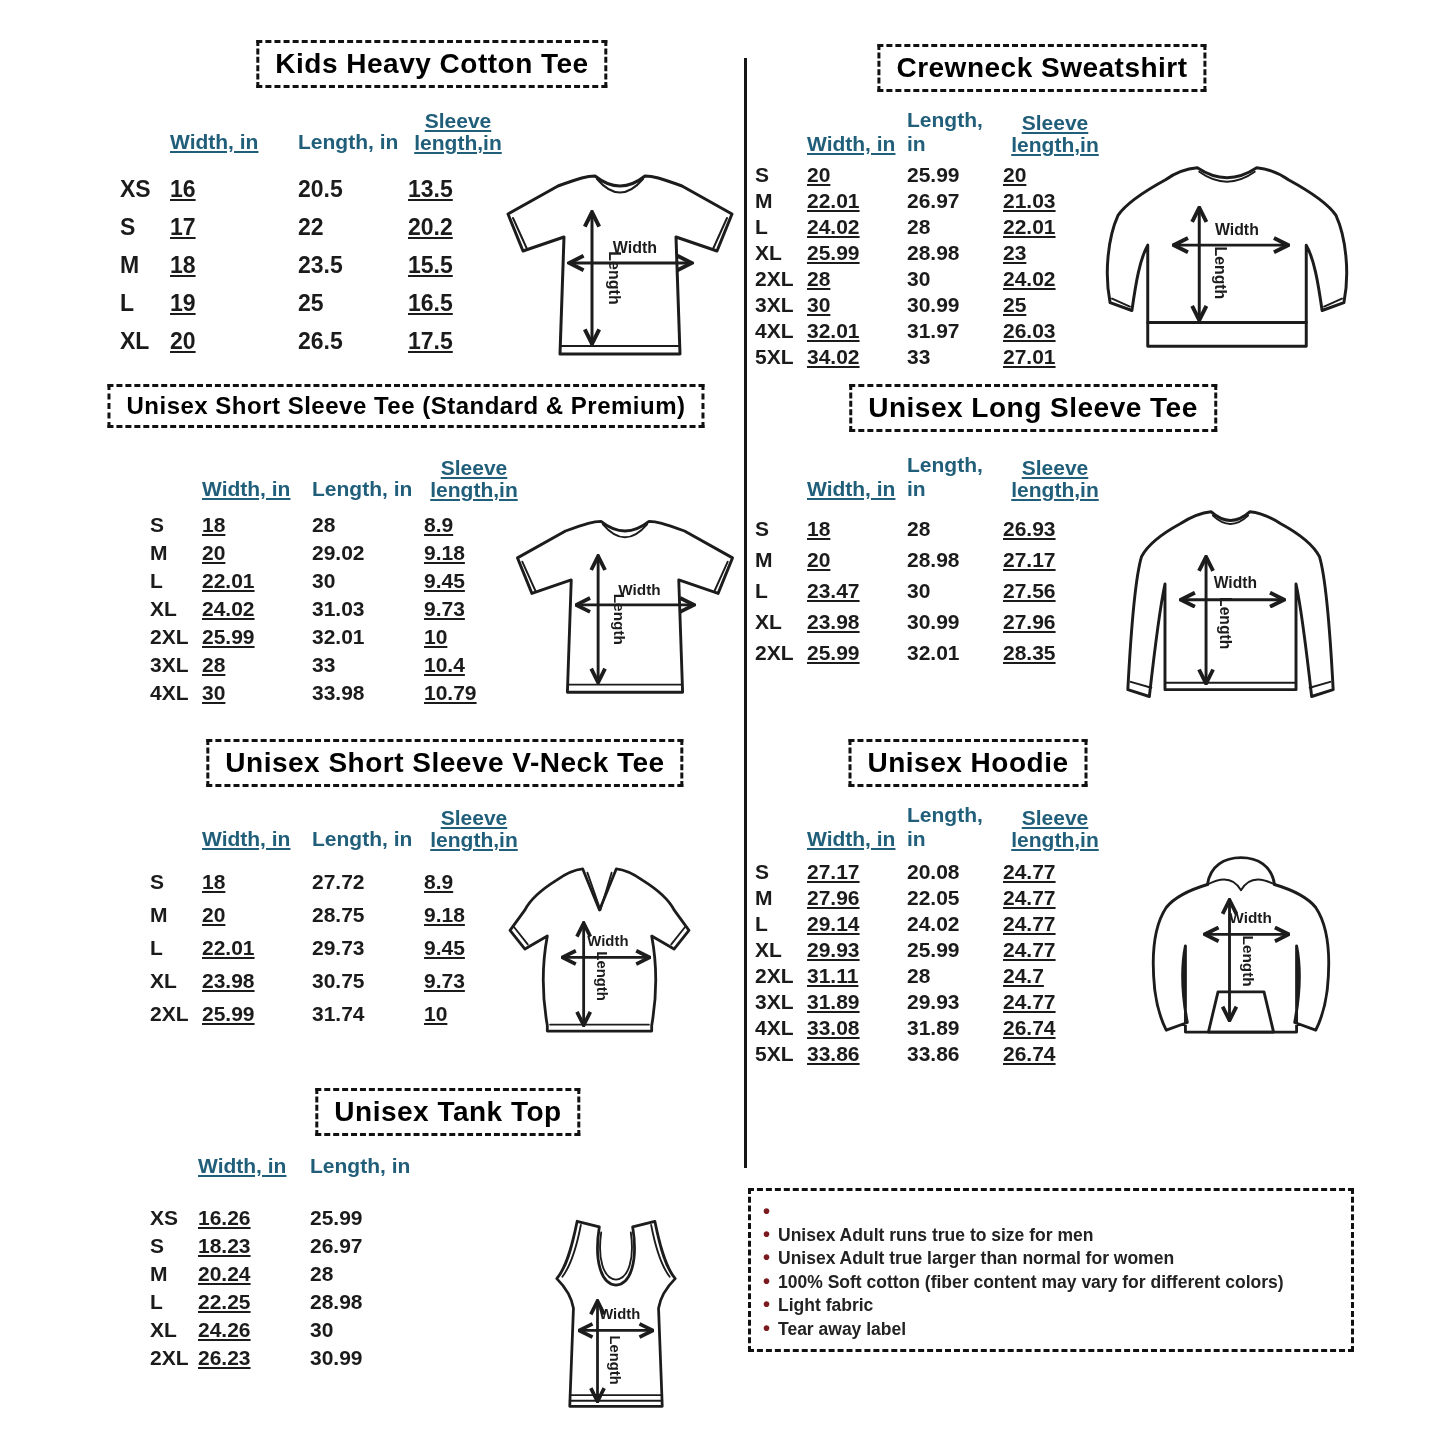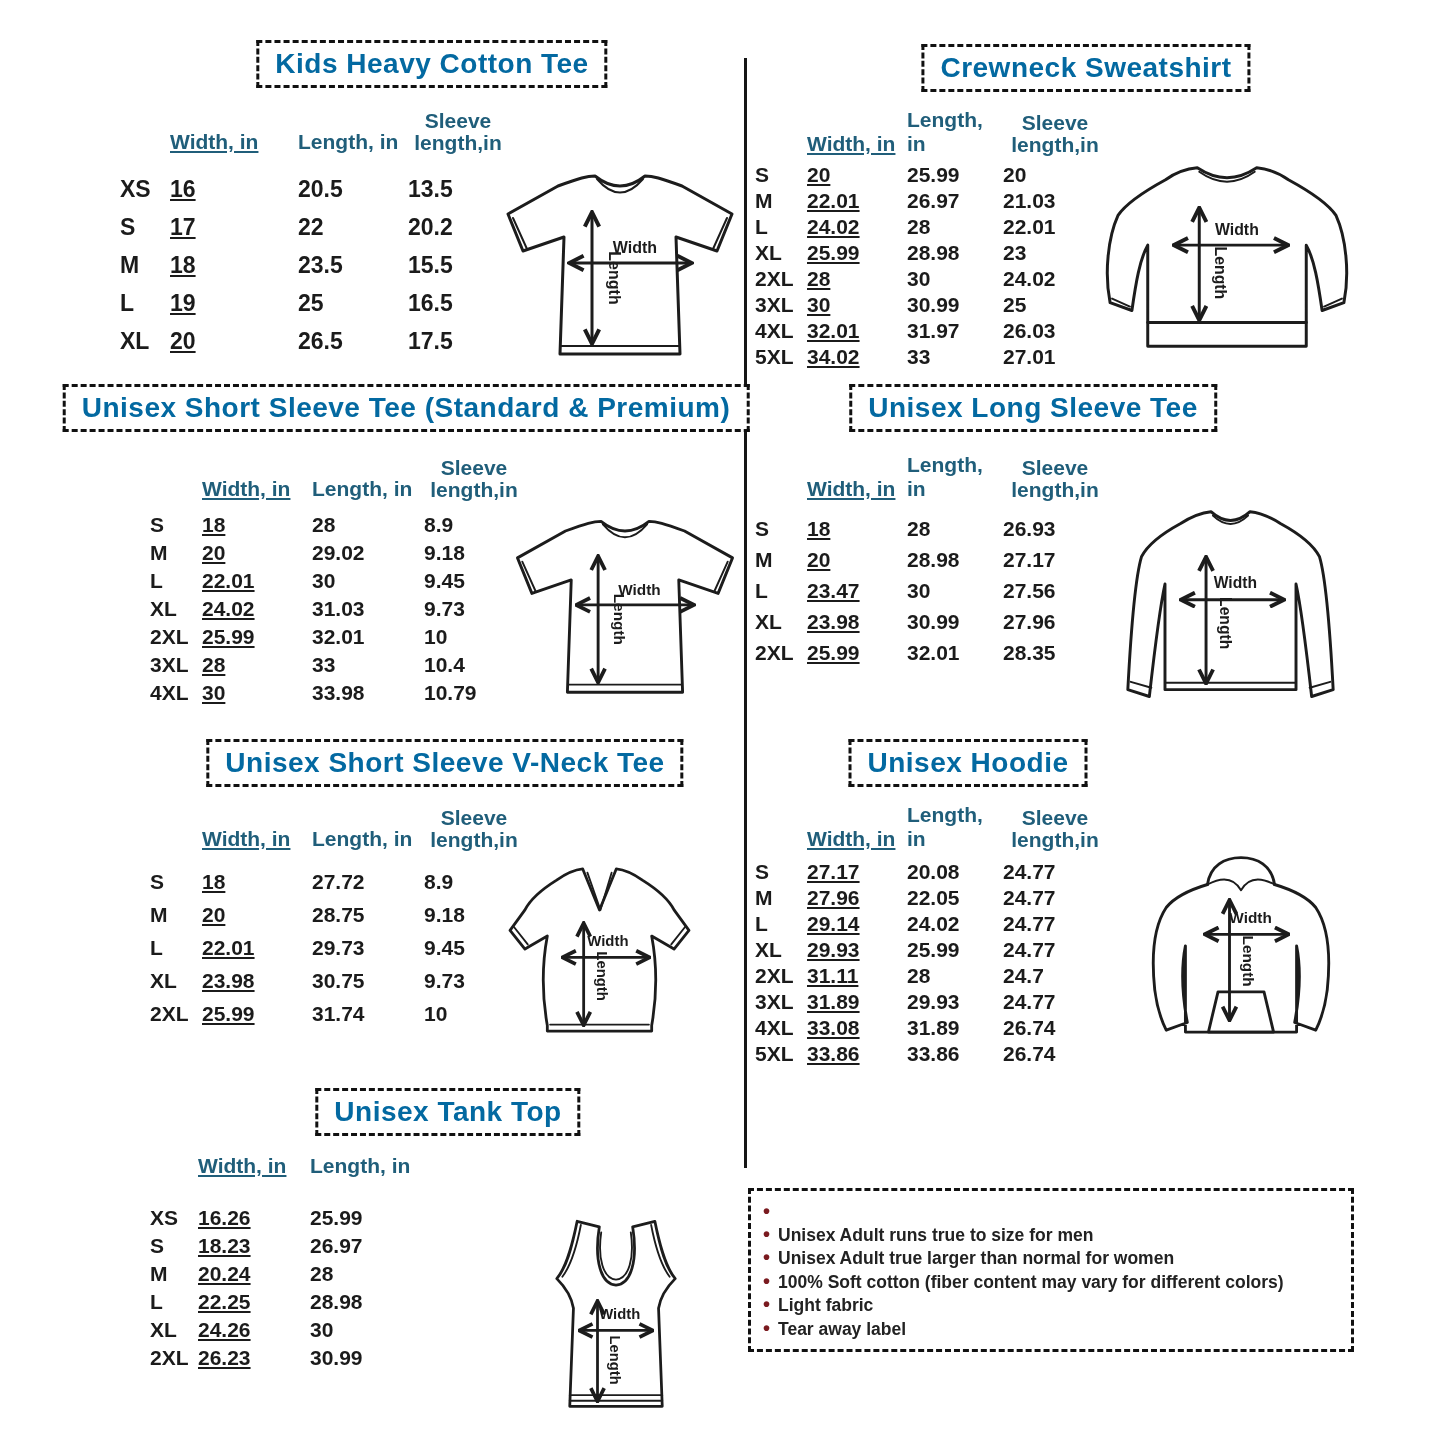--- a/index.html
+++ b/index.html
@@ -1,33 +1,33 @@
 <!DOCTYPE html>
 <html><head>
 <meta charset="utf-8">
 <style>
   html,body{margin:0;padding:0;background:#fff;}
   .sheet{position:relative;width:1445px;height:1445px;background:#fff;overflow:hidden;
          font-family:"Liberation Sans",sans-serif;}
   .divider{position:absolute;left:744px;top:58px;width:3px;height:1110px;background:#161616;}
   .title{position:absolute;transform:translateX(-50%);margin:0;white-space:nowrap;
-         font:700 28px "Liberation Sans",sans-serif;color:#0369a1;letter-spacing:.5px;
+         font:700 28px "Liberation Sans",sans-serif;color:#000000;letter-spacing:.5px;
          border:3px dashed #111;padding:5px 16px;background:#fff;}
-  .title.small{font-size:28px;text-align:center;}
+  .title.small{font-size:24px;text-align:center;}
   .table{position:absolute;font:700 21px "Liberation Sans",sans-serif;color:#1b1b1b;}
   .t-kids{font-size:23px;}
   .trow{display:flex;align-items:center;height:var(--rh,27px);}
   .trow.thead{height:auto;min-height:56px;align-items:flex-end;margin-bottom:var(--hm,8px);
               color:#205e7a;font-size:21px;}
   .t-tank .trow.thead{min-height:30px;}
   .tc{flex:0 0 auto;}
   .tc.size{width:var(--ws,50px);}
   .tc.c1{width:var(--w1,108px);text-decoration:underline;}
   .tc.c2{width:var(--w2,108px);}
-  .tc.c3{width:var(--w3,102px);}
+  .tc.c3{width:var(--w3,102px);text-decoration:underline;}
   .trow.thead .tc.c3{text-align:center;white-space:normal;line-height:1.05;}
   .garment{position:absolute;}
   .gpath{fill:none;stroke:#1c1c1c;stroke-width:3;stroke-linejoin:round;stroke-linecap:round;}
   .thin{stroke-width:2;}
   .arrow{fill:none;stroke:#1c1c1c;stroke-width:3;stroke-linecap:round;}
   .alabel{font:700 16px "Liberation Sans",sans-serif;fill:#1c1c1c;}
   .notes{position:absolute;left:748px;top:1188px;width:576px;border:3px dashed #111;
          padding:9px 12px;background:#fff;}
   .note{display:flex;align-items:baseline;font:700 17.5px "Liberation Sans",sans-serif;
         color:#222;line-height:22.5px;}
@@ -91,21 +91,21 @@
       <path class="gpath thin" d="M66,190 L184,190"></path>
       <path class="gpath thin" d="M18,62 L32,93 M232,62 L218,93"></path>
       <line class="arrow" x1="97" y1="58" x2="97" y2="186" marker-start="url(#m0)" marker-end="url(#m0)"></line>
       <line class="arrow" x1="76" y1="107" x2="195" y2="107" marker-start="url(#m0)" marker-end="url(#m0)"></line>
       <text class="alabel" x="140" y="97" text-anchor="middle">Width</text>
       <text class="alabel" transform="translate(114,122) rotate(90)" text-anchor="middle">Length</text>
     </svg>
   </section>
 
   <section>
-    <h2 class="title" style="left:1086px;top:44px">Crewneck Sweatshirt</h2>
+    <h2 class="title" style="left:1042px;top:44px">Crewneck Sweatshirt</h2>
     <div class="table" style="left:755px;top:100px;--ws:52px;--w1:100px;--w2:96px;--w3:104px;--rh:26px;--hm:6px">
         <div class="trow thead">
           <div class="tc size"></div>
           <div class="tc c1">Width, in</div>
           <div class="tc c2">Length, in</div>
           <div class="tc c3">Sleeve length,in</div>
         </div>
         <div class="trow">
           <div class="tc size">S</div>
           <div class="tc c1">20</div>

